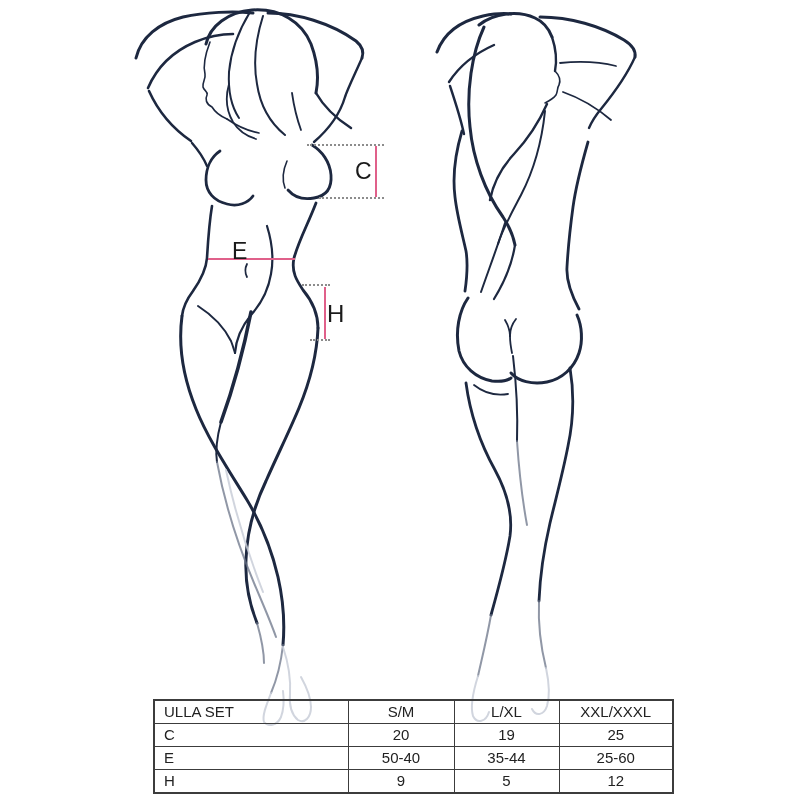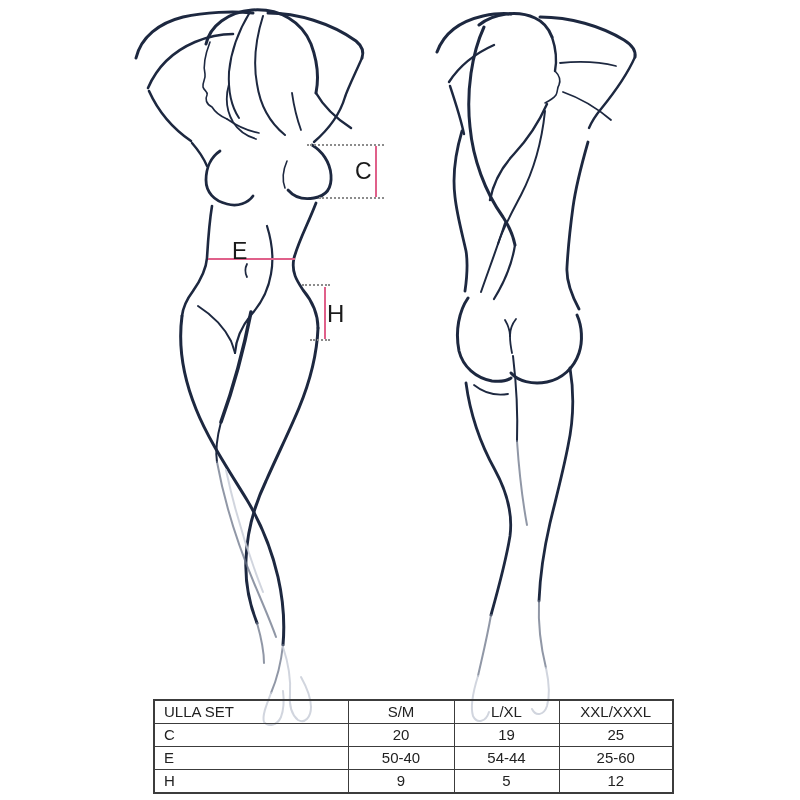--- a/index.html
+++ b/index.html
@@ -148,21 +148,21 @@
       </tr>
       <tr>
         <td class="lbl">C</td>
         <td>20</td>
         <td>19</td>
         <td>25</td>
       </tr>
       <tr>
         <td class="lbl">E</td>
         <td>50-40</td>
-        <td>54-44</td>
+        <td>35-44</td>
         <td>25-60</td>
       </tr>
       <tr>
         <td class="lbl">H</td>
         <td>9</td>
         <td>5</td>
         <td>12</td>
       </tr>
     </tbody>
   </table>

